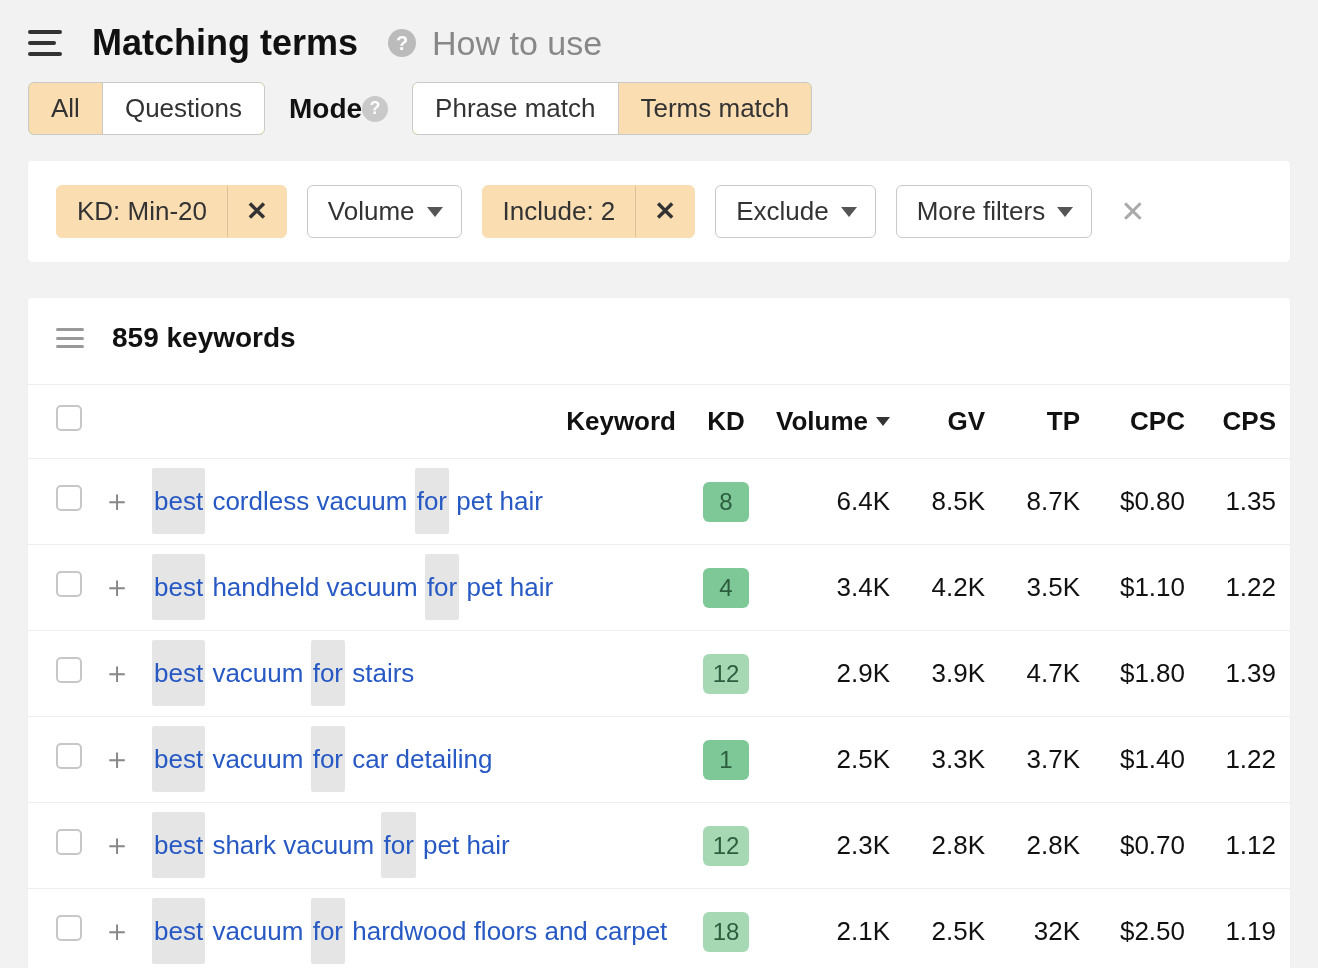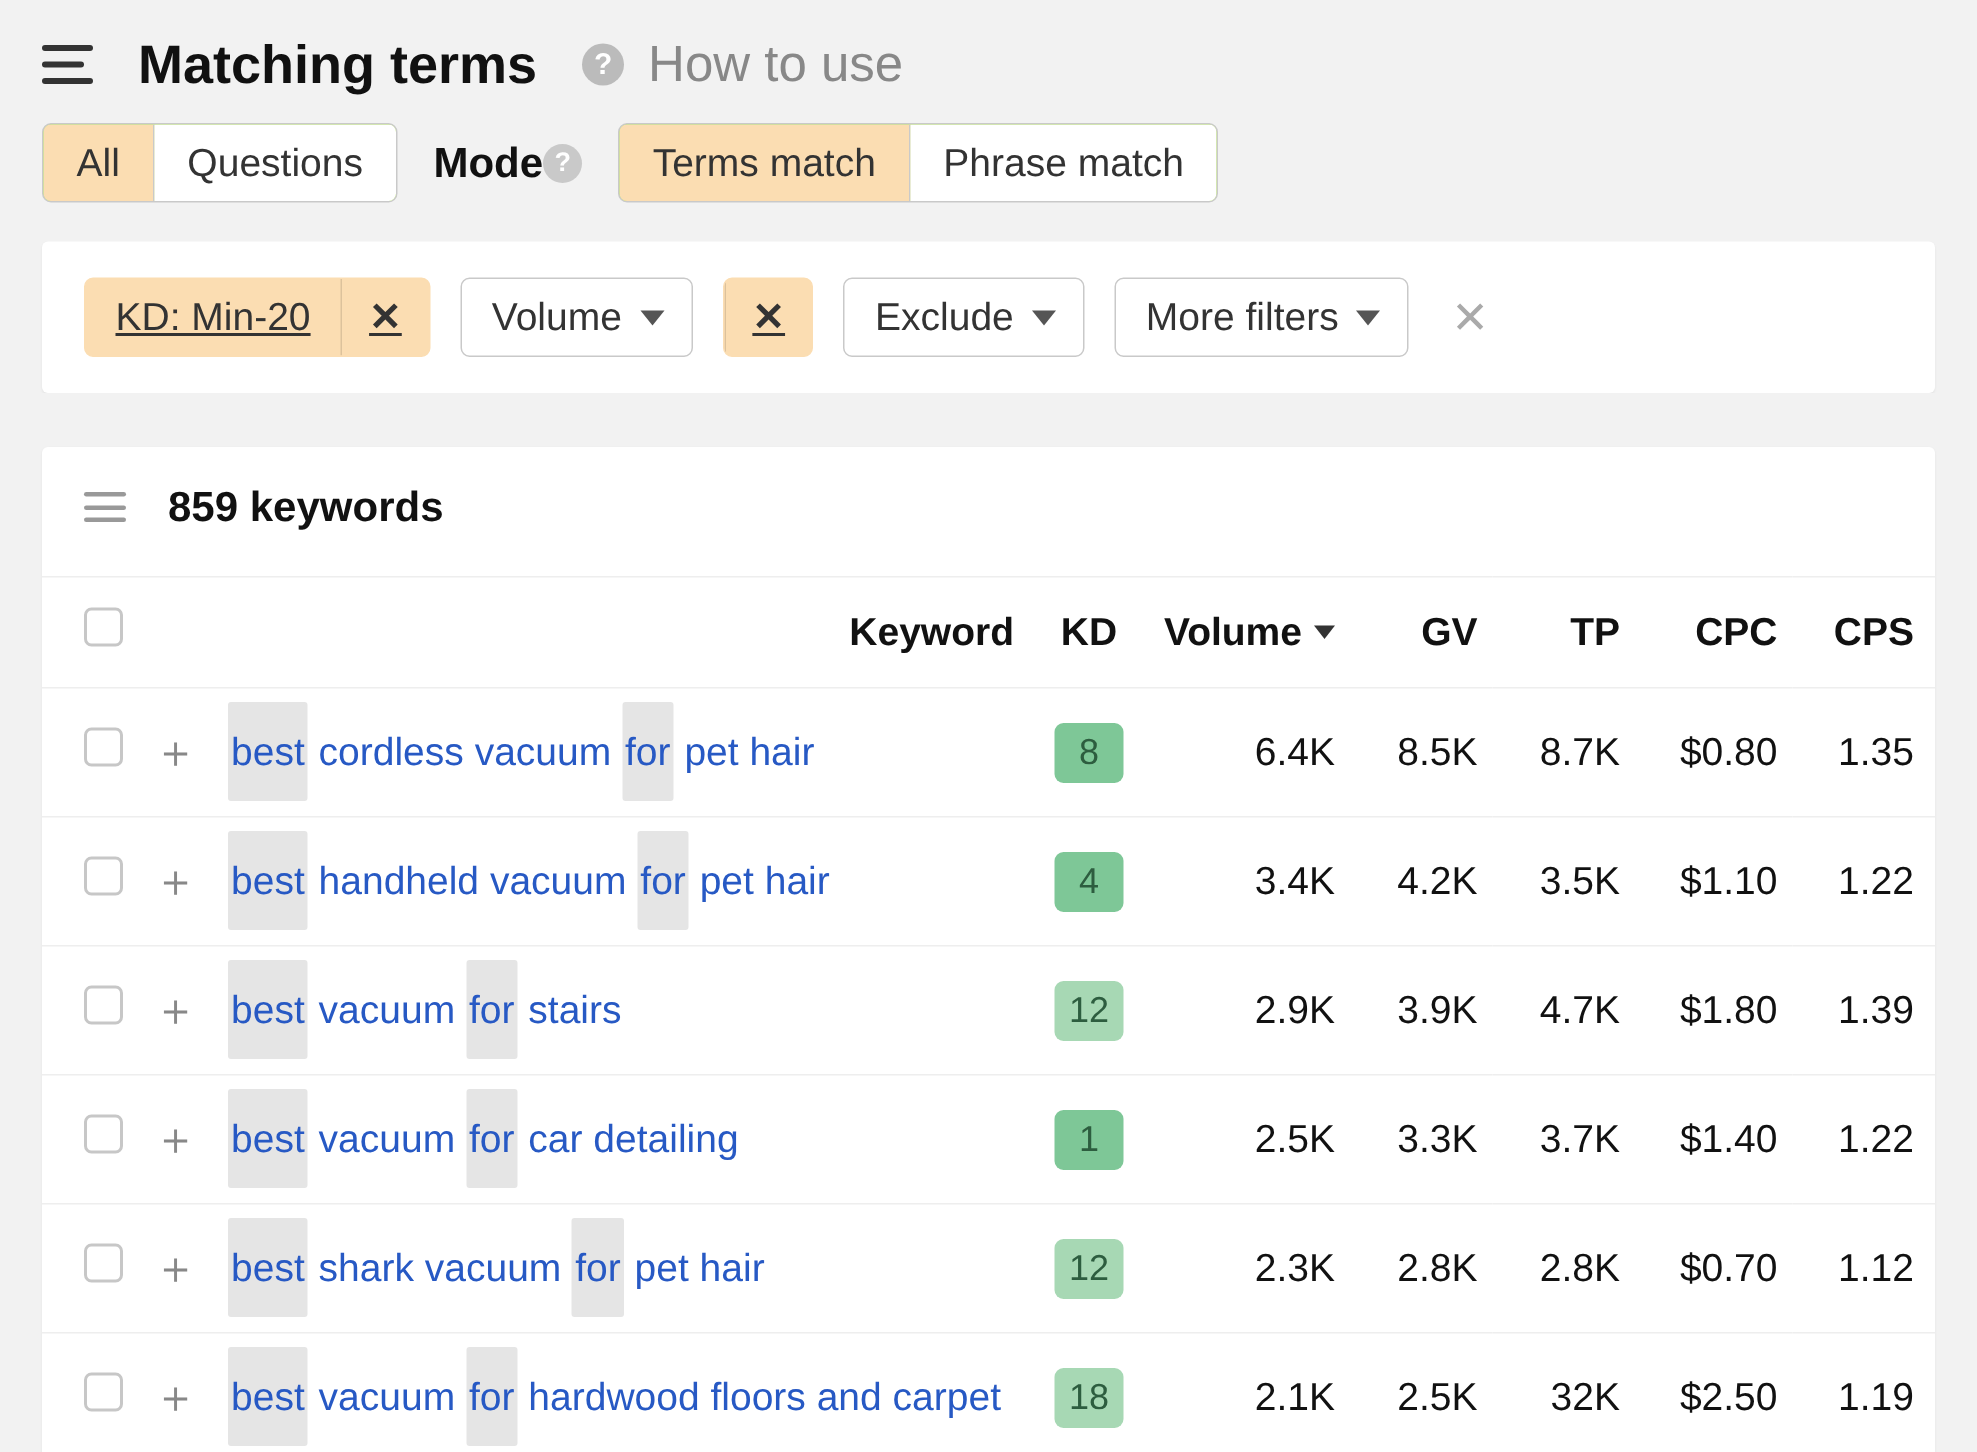--- a/index.html
+++ b/index.html
@@ -81,21 +81,21 @@
     display: flex; align-items: center;
     padding: 24px 28px; gap: 20px;
   }
   .chip {
     display: inline-flex; align-items: center;
     border: 1px solid #c9c9c9; border-radius: 6px;
     background: #fff;
     font-size: 26px; color: #333;
     overflow: hidden;
   }
-  .chip.orange { background: #fbddb2; border-color: #fbddb2; text-decoration: underline; }
+  .chip.orange { background: #fbddb2; border-color: #fbddb2; }
   .chip .chip-label { padding: 10px 20px; }
   .chip .chip-close {
     padding: 10px 18px;
     border-left: 1px solid rgba(0,0,0,0.12);
     cursor: pointer;
     font-size: 26px; font-weight: 700;
   }
   .chip.orange .chip-close { border-left: 1px solid rgba(0,0,0,0.12); }
   .chip .caret {
     margin-left: 12px; margin-right: 18px;
@@ -204,36 +204,37 @@
 <div class="toolbar">
   <div class="btn-group">
     <div class="btn active">All</div>
     <div class="btn">Questions</div>
   </div>
   <div class="mode-label">
     <span>Mode</span>
     <span class="help-icon">?</span>
   </div>
   <div class="btn-group">
+    <div class="btn">Phrase match</div>
     <div class="btn active">Terms match</div>
-    <div class="btn">Phrase match</div>
   </div>
 </div>
 
 <div class="panel">
   <div class="filters">
     <div class="chip orange">
       <span class="chip-label">KD: Min-20</span>
       <span class="chip-close">✕</span>
     </div>
     <div class="chip dropdown">
       <span>Volume</span>
       <span class="caret"></span>
     </div>
     <div class="chip orange">
+      <span class="chip-label">Include: 2</span>
       <span class="chip-close">✕</span>
     </div>
     <div class="chip dropdown">
       <span>Exclude</span>
       <span class="caret"></span>
     </div>
     <div class="chip dropdown">
       <span>More filters</span>
       <span class="caret"></span>
     </div>

